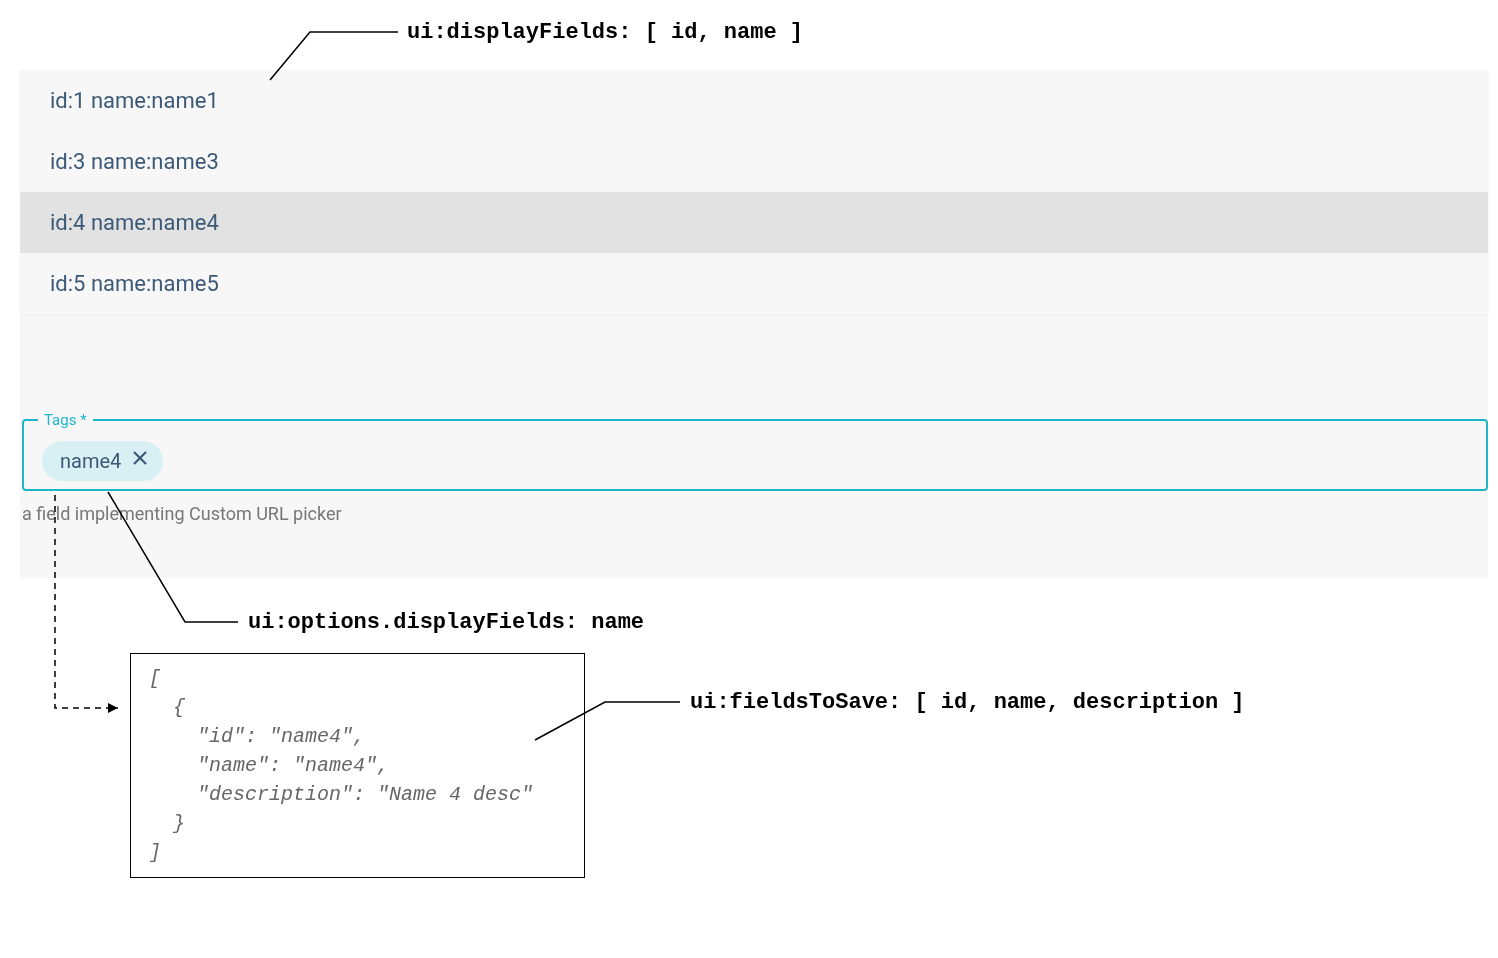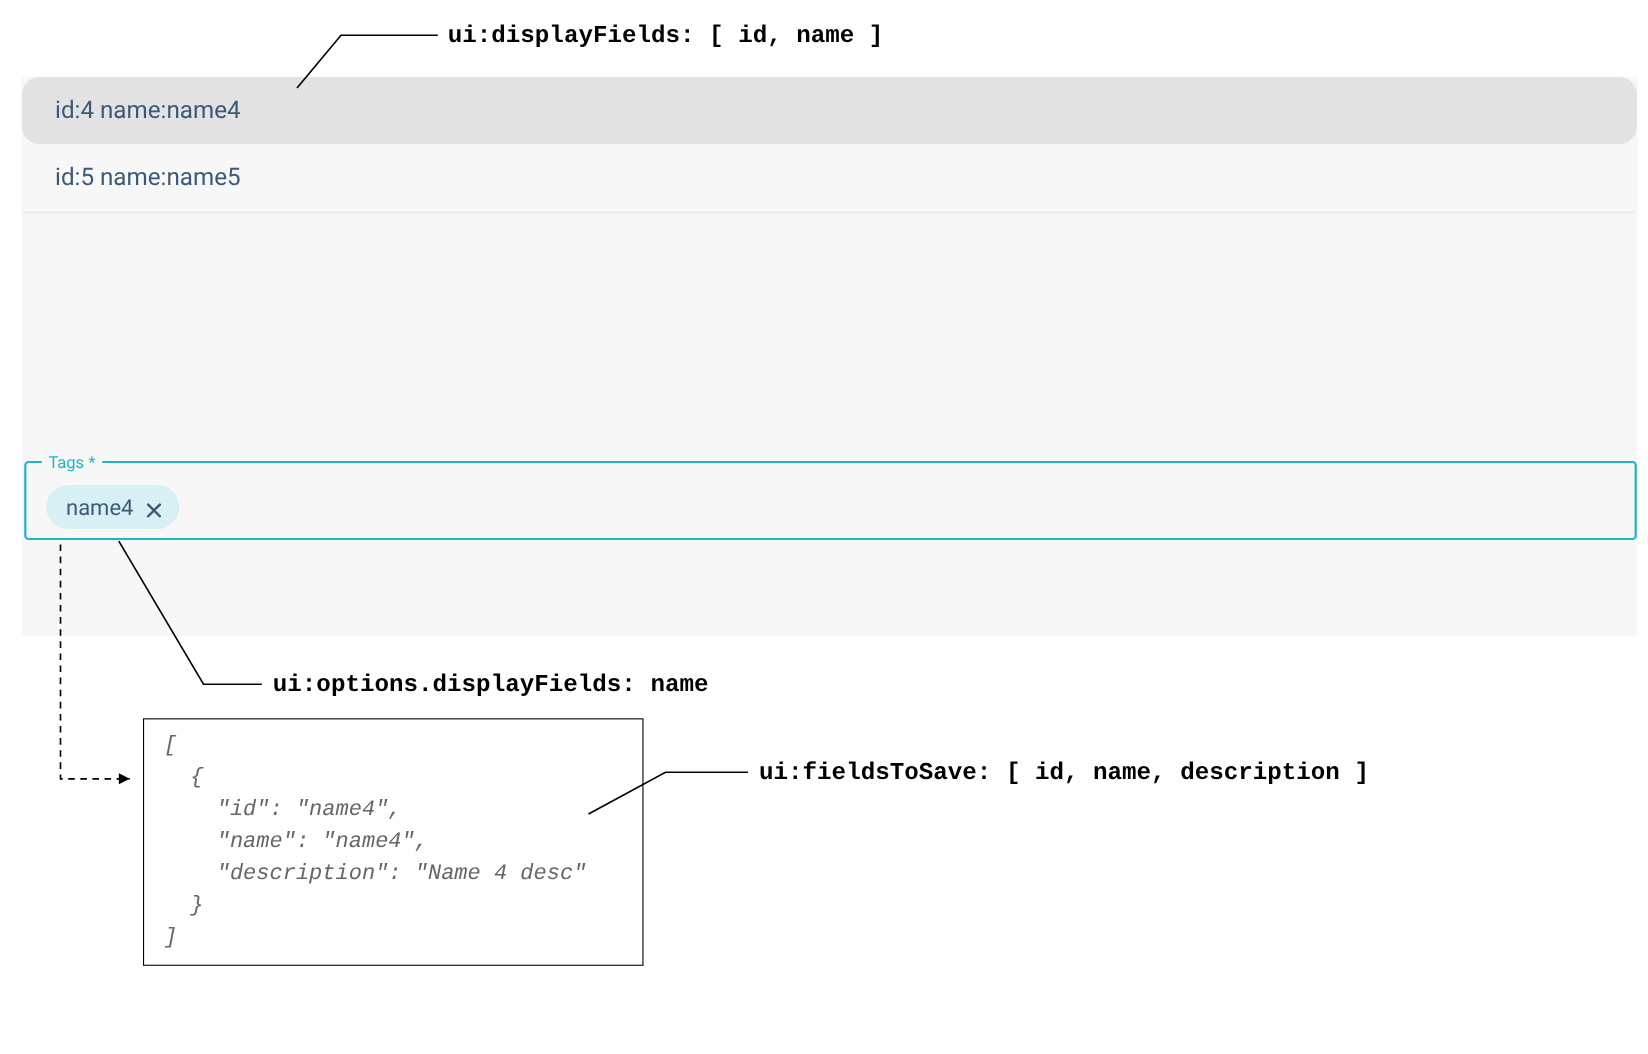--- a/index.html
+++ b/index.html
@@ -32,21 +32,20 @@
     box-shadow: 0 1px 3px rgba(0,0,0,0.05);
   }
   .dropdown-item {
     padding: 18px 30px;
     font-size: 22px;
     color: #3c5a78;
     cursor: pointer;
   }
   .dropdown-item.highlighted {
     background: #e2e2e2;
-    border-radius: 16px;
   }
   .field-container {
     position: absolute;
     top: 419px;
     left: 22px;
     right: 10px;
   }
   .field-box {
     border: 2px solid #1fb5c9;
     border-radius: 4px;
@@ -58,21 +57,21 @@
     position: absolute;
     top: -10px;
     left: 14px;
     background: #f7f7f7;
     padding: 0 6px;
     color: #1fb5c9;
     font-size: 15px;
   }
   .chip {
     display: inline-flex;
-    align-items: flex-end;
+    align-items: flex-start;
     background: #d8f0f3;
     color: #3c5a78;
     border-radius: 20px;
     padding: 8px 14px 8px 18px;
     font-size: 20px;
   }
   .chip-close {
     margin-left: 10px;
     display: inline-flex;
     align-items: center;
@@ -127,37 +126,40 @@
   }
 </style>
 </head>
 <body>
 
 <div class="bg-wash"></div>
 
 <div class="annotation-1 mono">ui:displayFields: [ id, name ]</div>
 
 <div class="dropdown-panel">
+  <div class="dropdown-item">id:1 name:name1</div>
+  <div class="dropdown-item">id:3 name:name3</div>
   <div class="dropdown-item highlighted">id:4 name:name4</div>
   <div class="dropdown-item">id:5 name:name5</div>
 </div>
 
 <div class="field-container">
   <div class="field-box">
     <span class="field-label">Tags *</span>
     <span class="chip">
       <span>name4</span>
       <span class="chip-close">
         <svg width="18" height="18" viewBox="0 0 18 18">
           <line x1="3" y1="3" x2="15" y2="15" stroke="#3c5a78" stroke-width="2.2"></line>
           <line x1="15" y1="3" x2="3" y2="15" stroke="#3c5a78" stroke-width="2.2"></line>
         </svg>
       </span>
     </span>
   </div>
+  <div class="helper-text">a field implementing Custom URL picker</div>
 </div>
 
 <div class="annotation-2 mono">ui:options.displayFields: name</div>
 
 <div class="json-box">[
   {
     "id": "name4",
     "name": "name4",
     "description": "Name 4 desc"
   }

